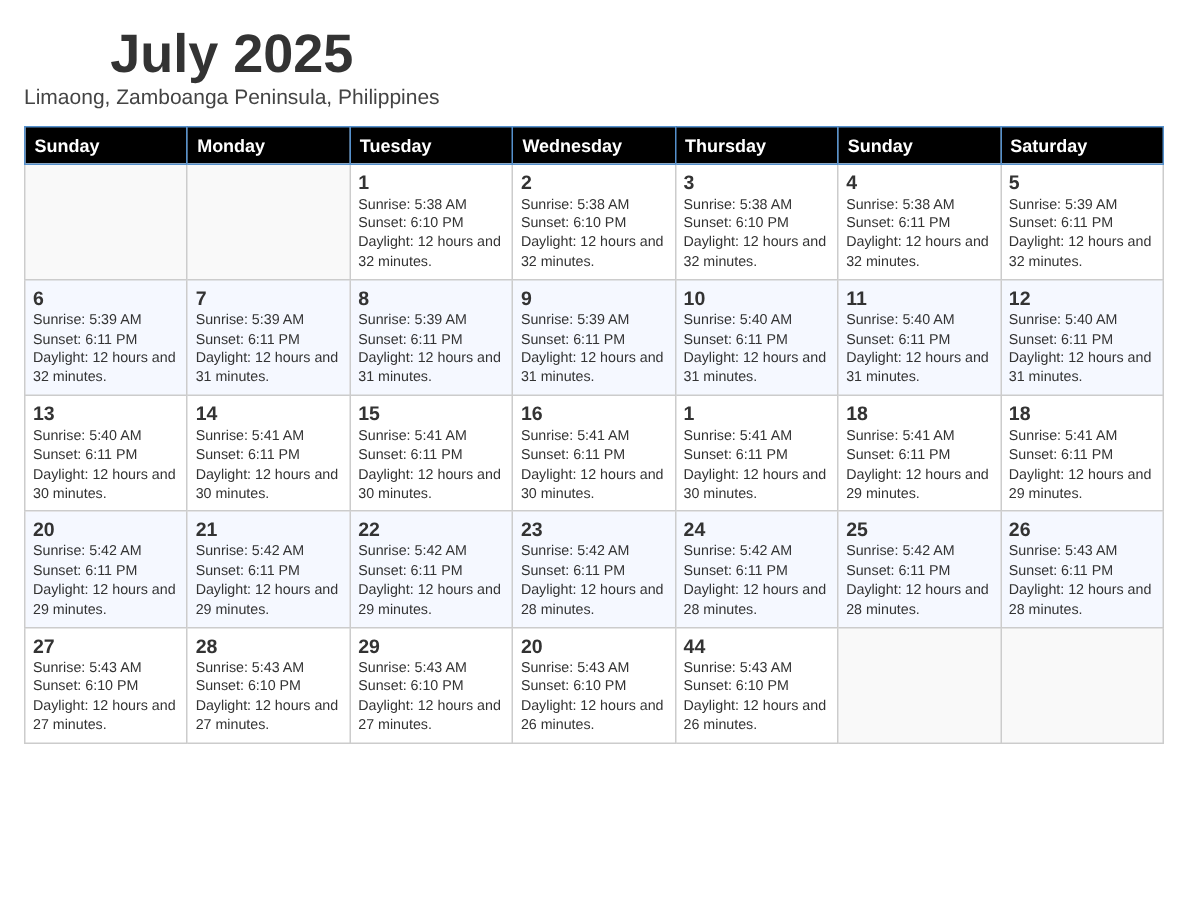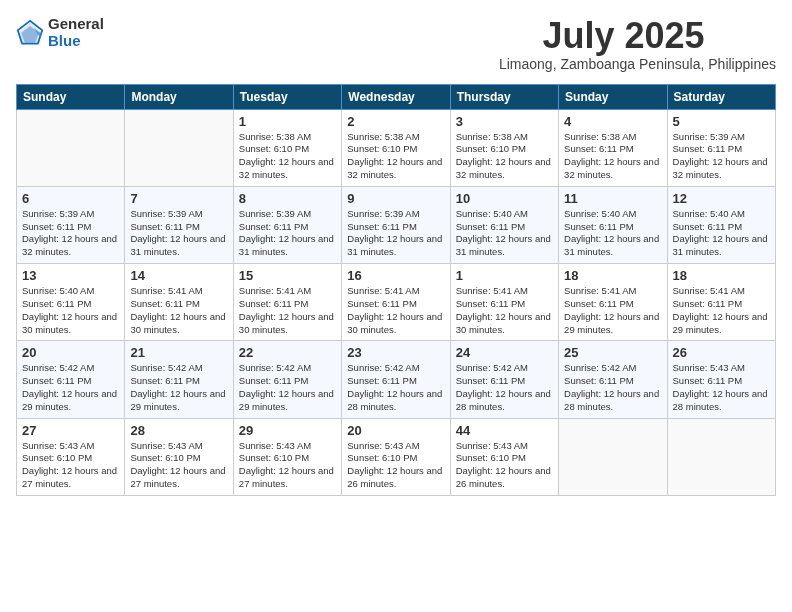--- a/index.html
+++ b/index.html
@@ -45,29 +45,28 @@
     }
     .month-title {
       font-size: 36px;
       font-weight: bold;
       color: #333;
       line-height: 1.1;
     }
     .location-title {
       font-size: 14px;
       color: #444;
-      margin-left: 28px;
     }
     .calendar {
       width: 100%;
       border-collapse: collapse;
       border: 1px solid #ccc;
     }
     .calendar th {
-      background: #0c4a6e;
+      background: #000000;
       color: #fff;
       font-size: 12px;
       font-weight: bold;
       padding: 5px 6px;
       text-align: left;
       border: 1px solid #5590cc;
     }
     .calendar td {
       vertical-align: top;
       border: 1px solid #ccc;
@@ -94,32 +93,20 @@
       line-height: 1.35;
     }
     .empty-cell {
       background: #f9f9f9 !important;
     }
   </style>
 </head>
 <body>
 
 <div class="header">
-  <div class="logo">
-    <svg class="logo-icon" viewBox="0 0 32 32">
-      <polygon points="16,4 28,14 28,28 4,28 4,14" fill="#1a6bbd" opacity="0.15"></polygon>
-      <polygon points="16,2 30,13 25,28 7,28 2,13" fill="none" stroke="#1a6bbd" stroke-width="2"></polygon>
-      <polygon points="16,8 26,16 22,27 10,27 6,16" fill="#1a6bbd" opacity="0.4"></polygon>
-      <polygon points="20,10 28,16 28,22" fill="#2f8fd4" opacity="0.7"></polygon>
-    </svg>
-    <div class="logo-text">
-      <span class="logo-general">General</span>
-      <span class="logo-blue">Blue</span>
-    </div>
-  </div>
   <div class="title-block">
     <div class="month-title">July 2025</div>
     <div class="location-title">Limaong, Zamboanga Peninsula, Philippines</div>
   </div>
 </div>
 
 <table class="calendar">
   <thead>
     <tr>
     <th>Sunday</th>

